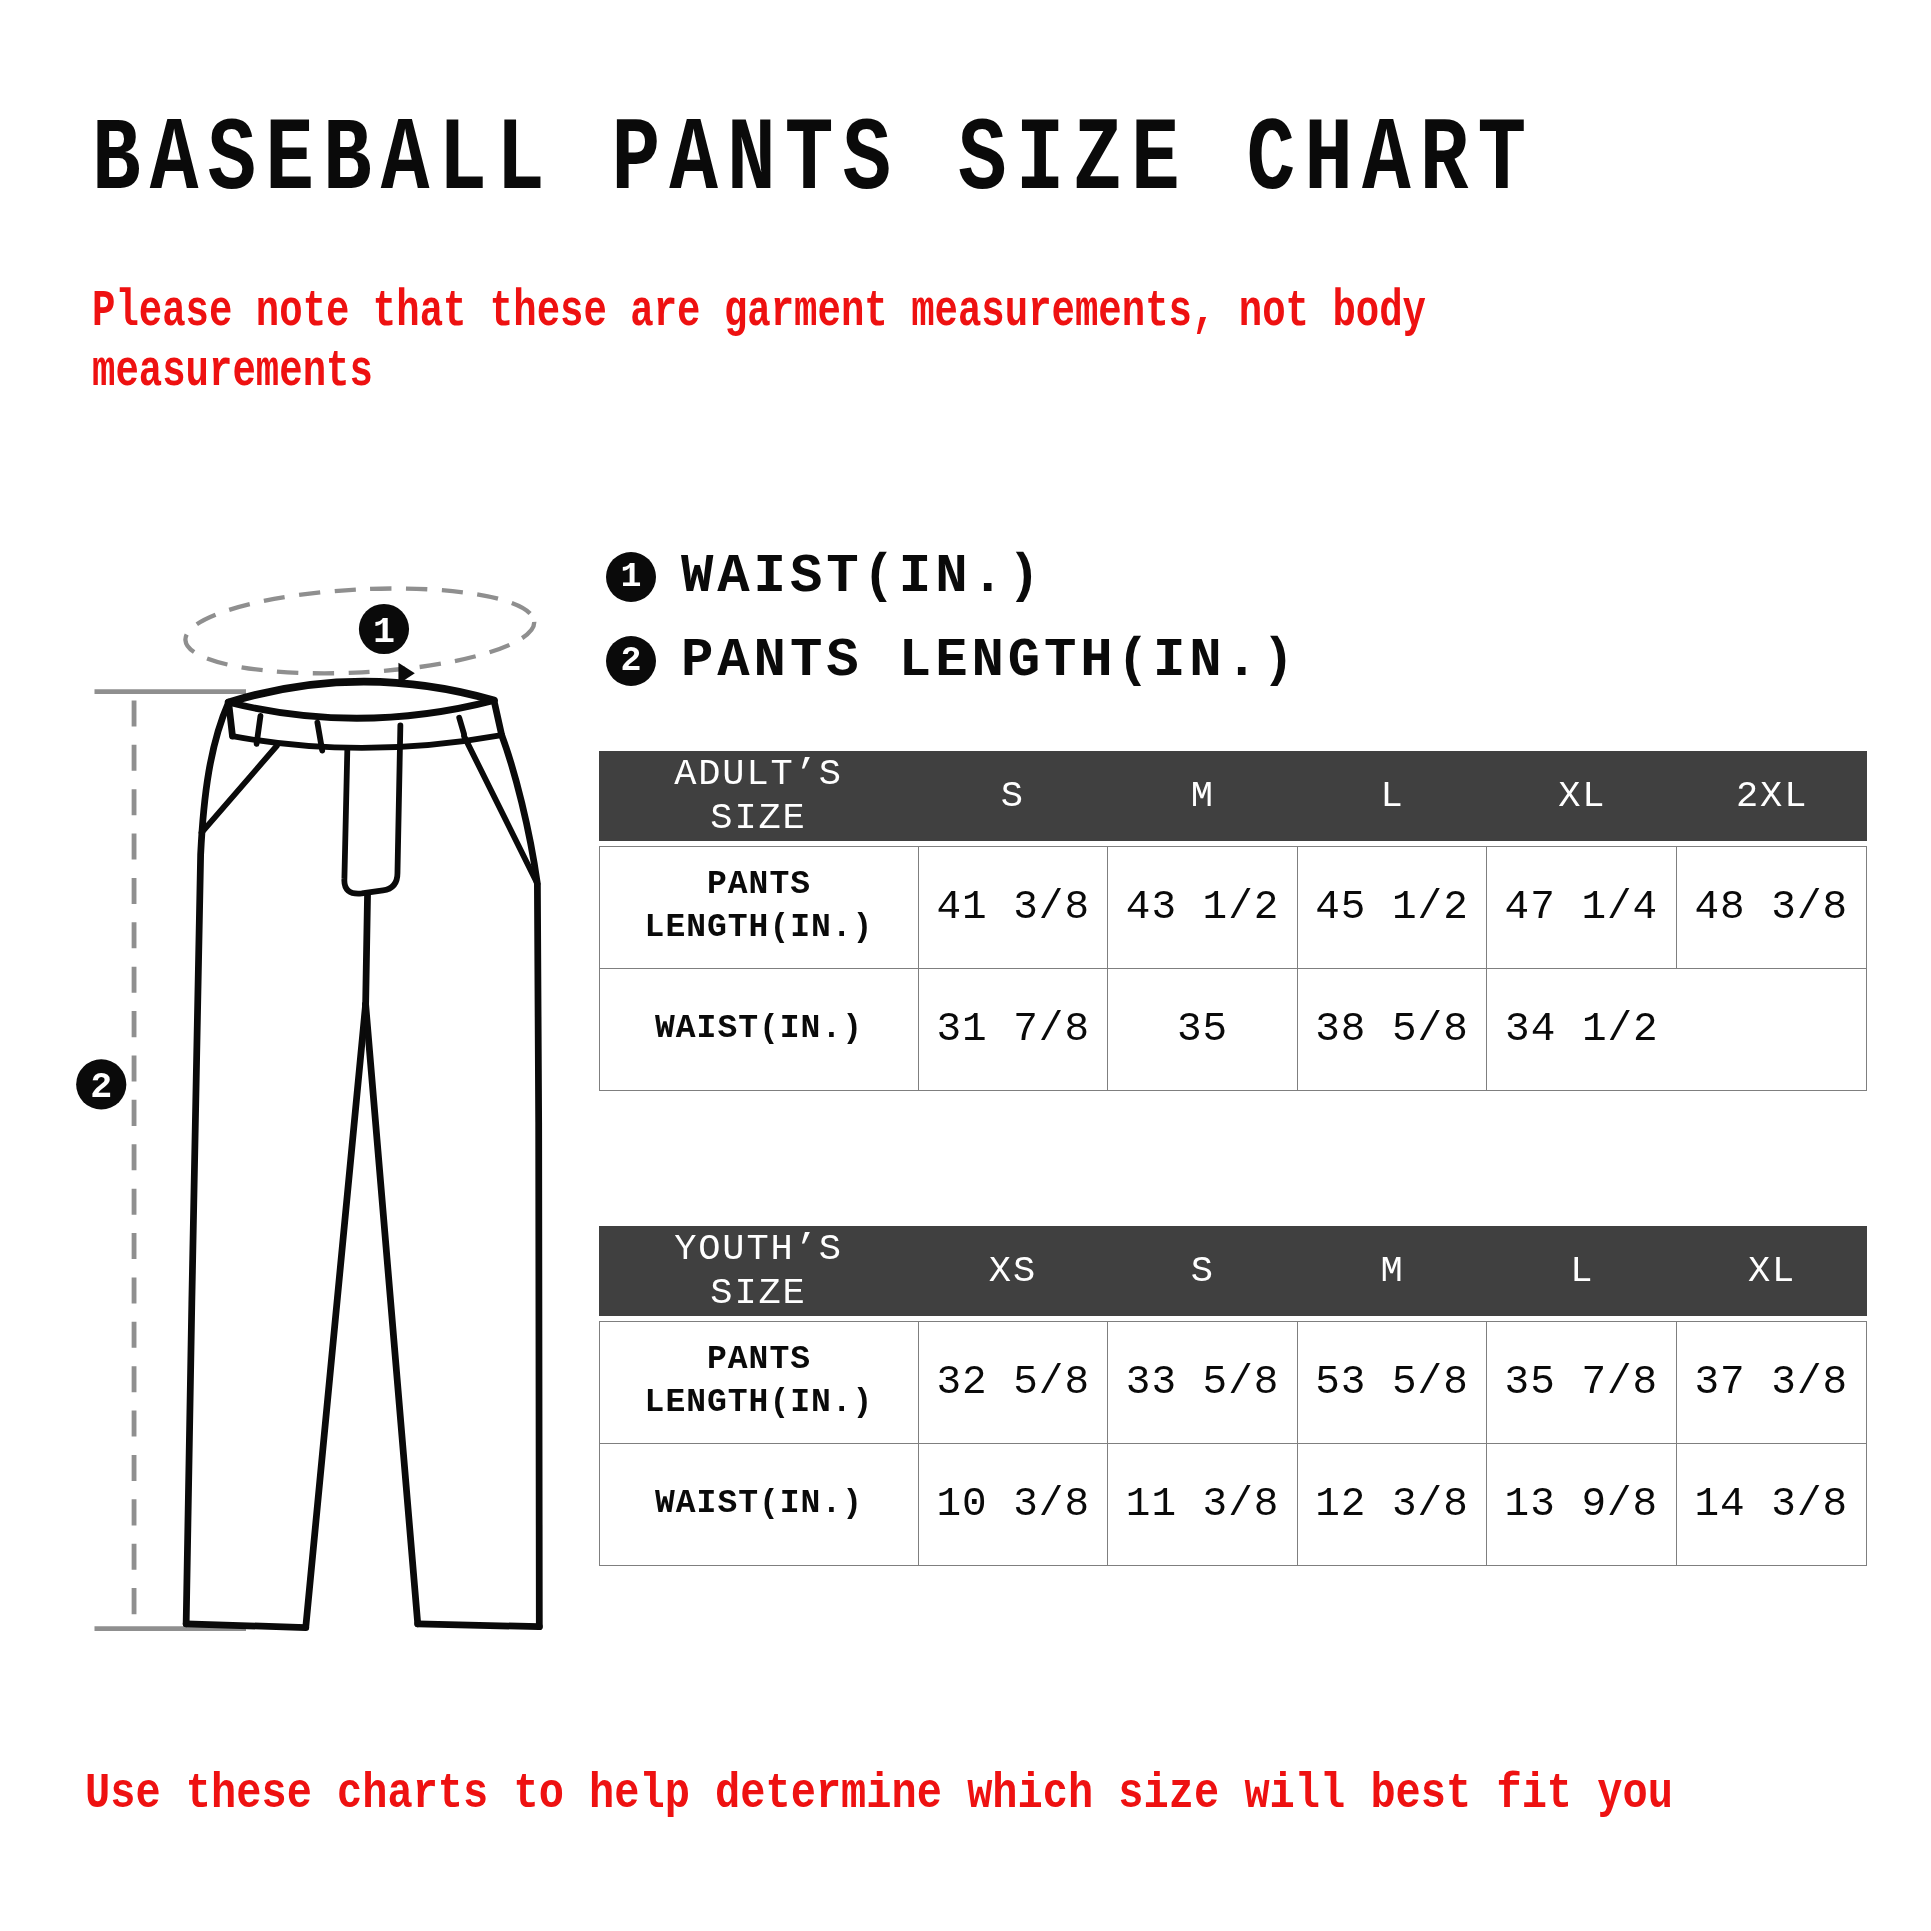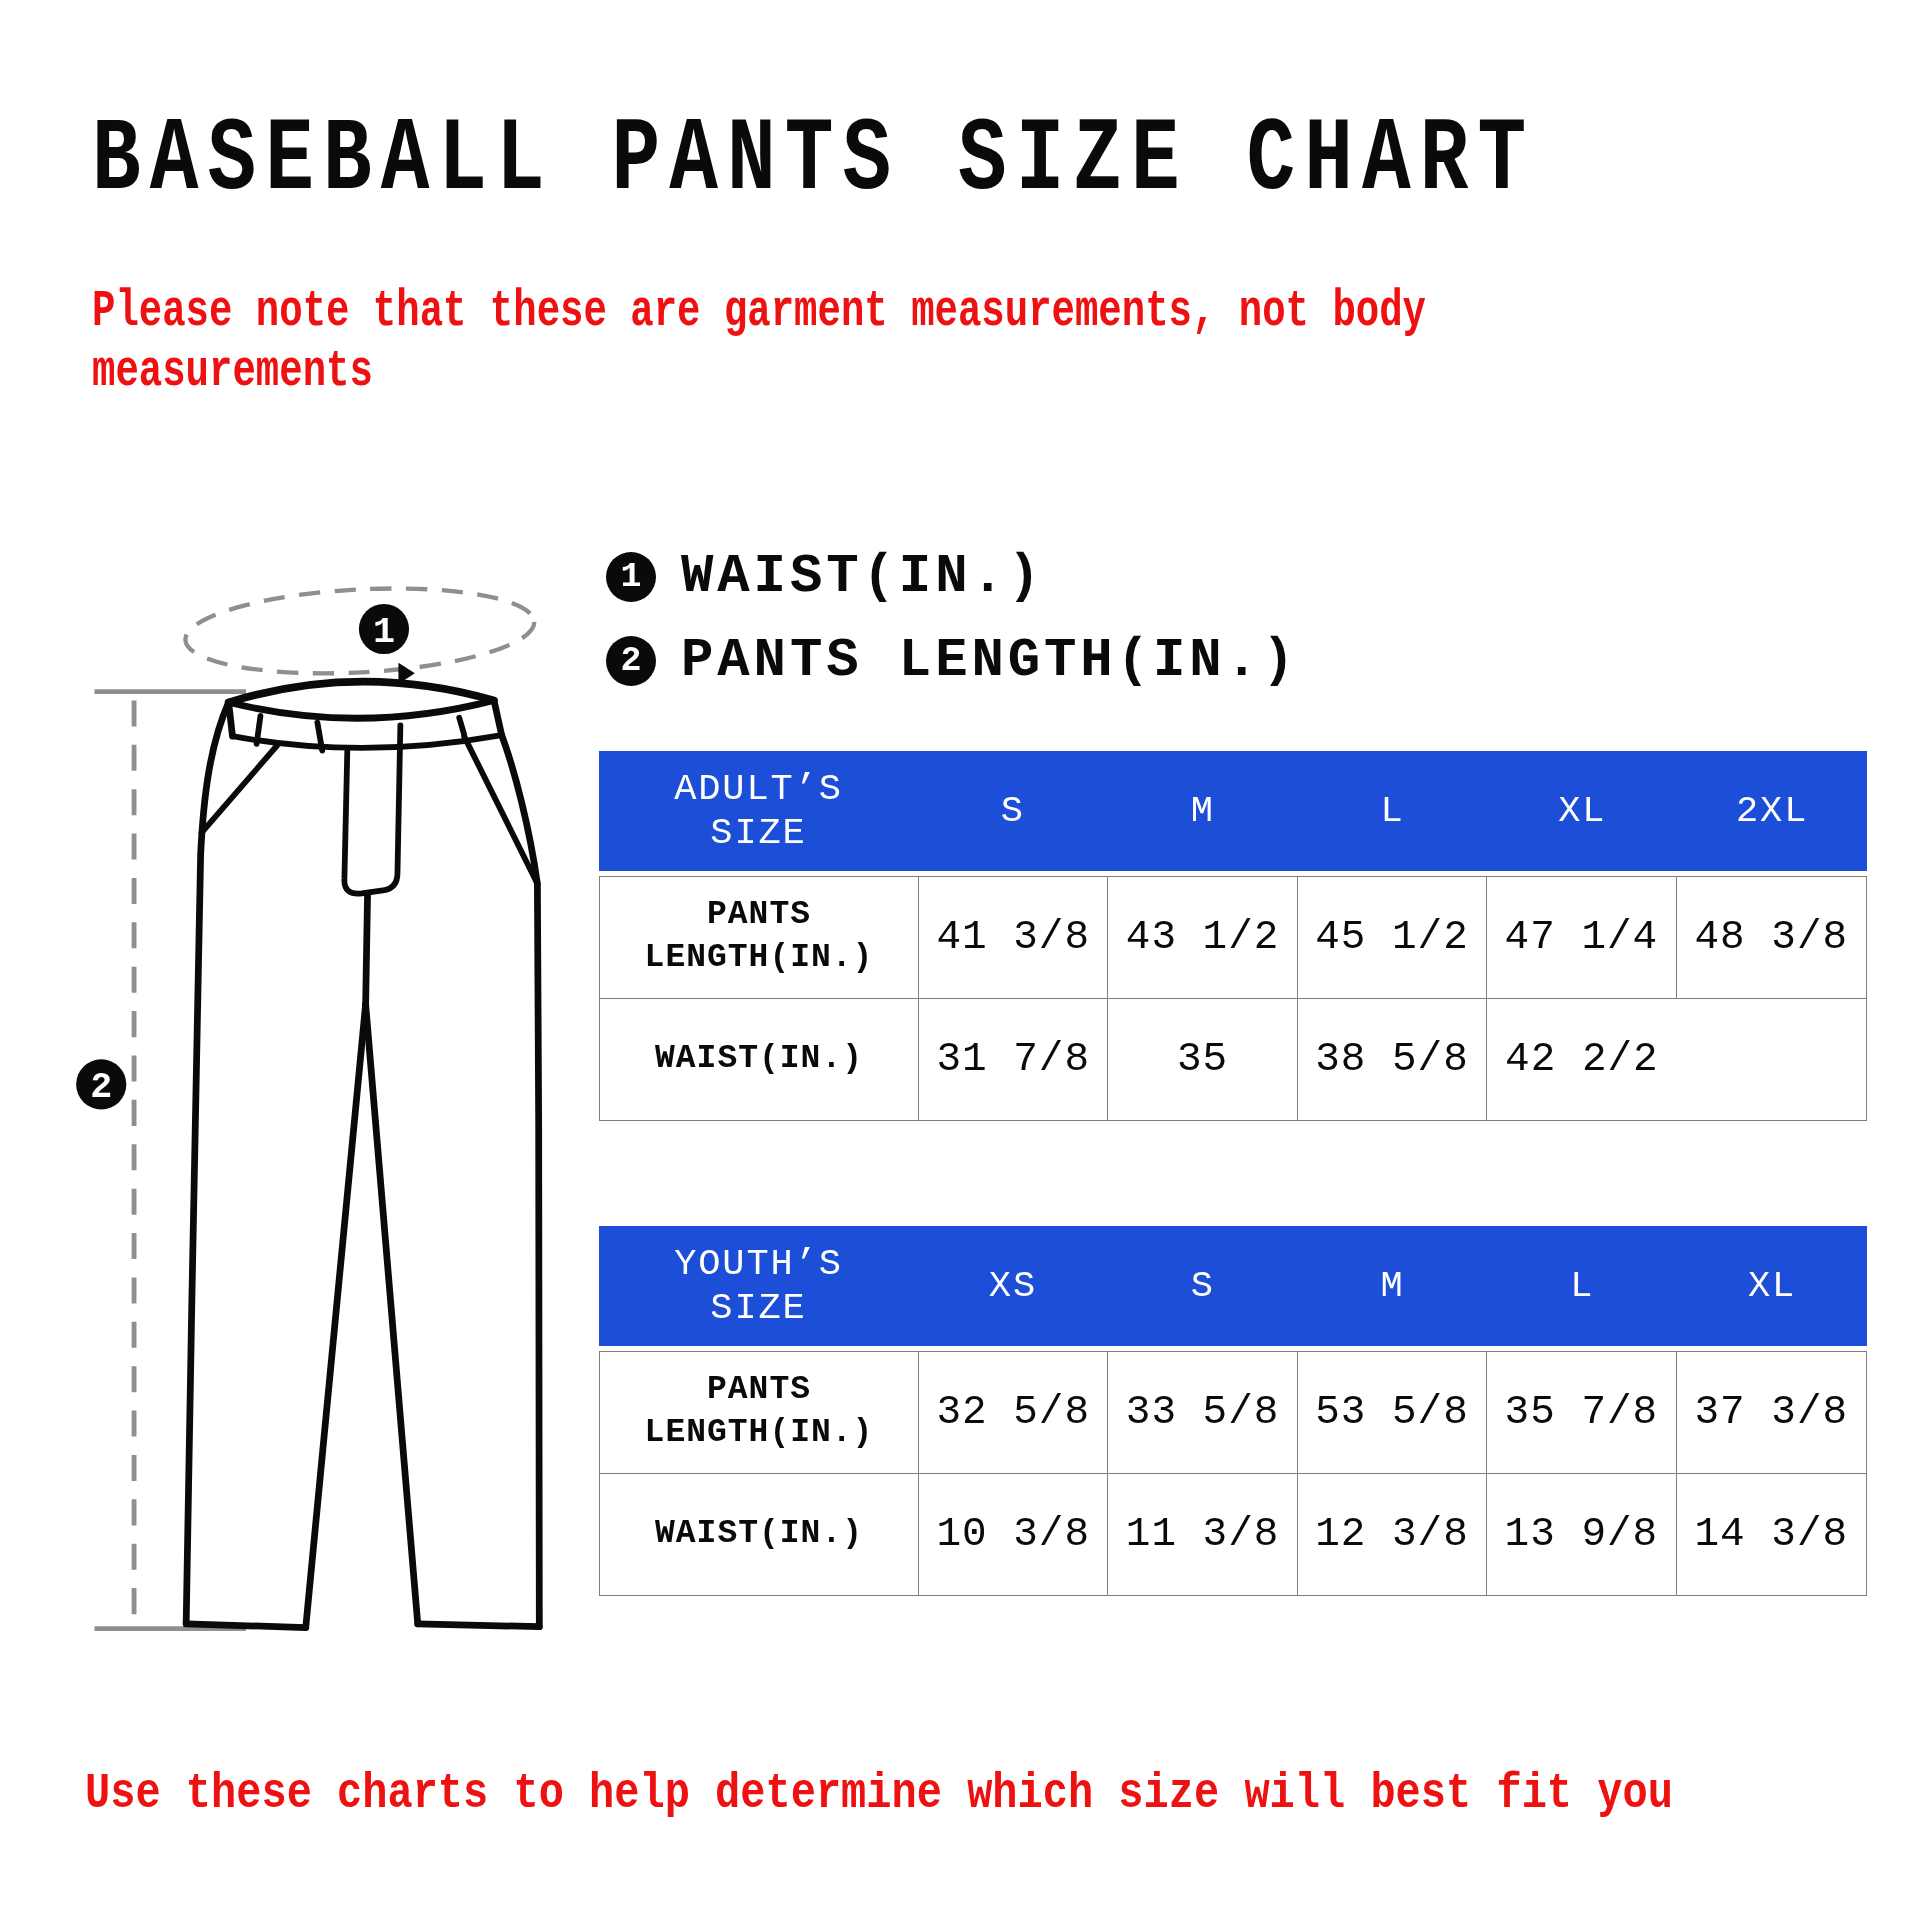--- a/index.html
+++ b/index.html
@@ -24,21 +24,21 @@
              display:flex;align-items:center;justify-content:center;font-size:35px;font-weight:bold;flex:0 0 auto;}
   .legend-label{margin-left:25px;font-size:54px;font-weight:bold;letter-spacing:3.9px;white-space:nowrap;}
 
   
   .diagram{position:absolute;left:53px;top:536px;}
 
   
   .size-table{position:absolute;left:599px;width:1268px;}
   .adult-table{top:751px;}
   .youth-table{top:1226px;}
-  .thead{display:grid;grid-template-columns:319px repeat(5,1fr);height:120px;background:#1d4ed8;}
+  .thead{display:grid;grid-template-columns:319px repeat(5,1fr);height:90px;background:#404040;}
   .thead .hcell{display:flex;align-items:center;justify-content:center;text-align:center;
                 color:#ffffff;font-size:37px;line-height:1.2;letter-spacing:1.9px;}
   .thead .hcell.first{padding:0 60px;}
   .tbody{display:grid;grid-template-columns:319px repeat(5,1fr);border:1.9px solid #7f7f7f;margin-top:4.8px;background:#fff;}
   .tbody .cell{height:121px;display:flex;align-items:center;justify-content:center;text-align:center;
                border-right:1.9px solid #7f7f7f;border-bottom:1.9px solid #7f7f7f;font-size:41px;letter-spacing:1px;}
   .tbody .cell.lastcol{border-right:none;}
   .tbody .cell.lastrow{border-bottom:none;}
   .tbody .rowlabel{font-weight:bold;font-size:33px;line-height:1.3;padding:0 27px;letter-spacing:1px;}
 </style>
@@ -119,21 +119,21 @@
       <div class="cell rowlabel">PANTS LENGTH(IN.)</div>
       <div class="cell">41 3/8</div>
       <div class="cell">43 1/2</div>
       <div class="cell">45 1/2</div>
       <div class="cell">47 1/4</div>
       <div class="cell lastcol">48 3/8</div>
       <div class="cell rowlabel lastrow">WAIST(IN.)</div>
       <div class="cell lastrow">31 7/8</div>
       <div class="cell lastrow">35</div>
       <div class="cell lastrow">38 5/8</div>
-      <div class="cell lastrow lastcol">42 2/2</div>
+      <div class="cell lastrow lastcol">34 1/2</div>
     </div>
   </div>
 
   <div class="size-table youth-table">
     <div class="thead">
       <div class="hcell first">YOUTH’S SIZE</div>
       <div class="hcell">XS</div>
       <div class="hcell">S</div>
       <div class="hcell">M</div>
       <div class="hcell">L</div>

